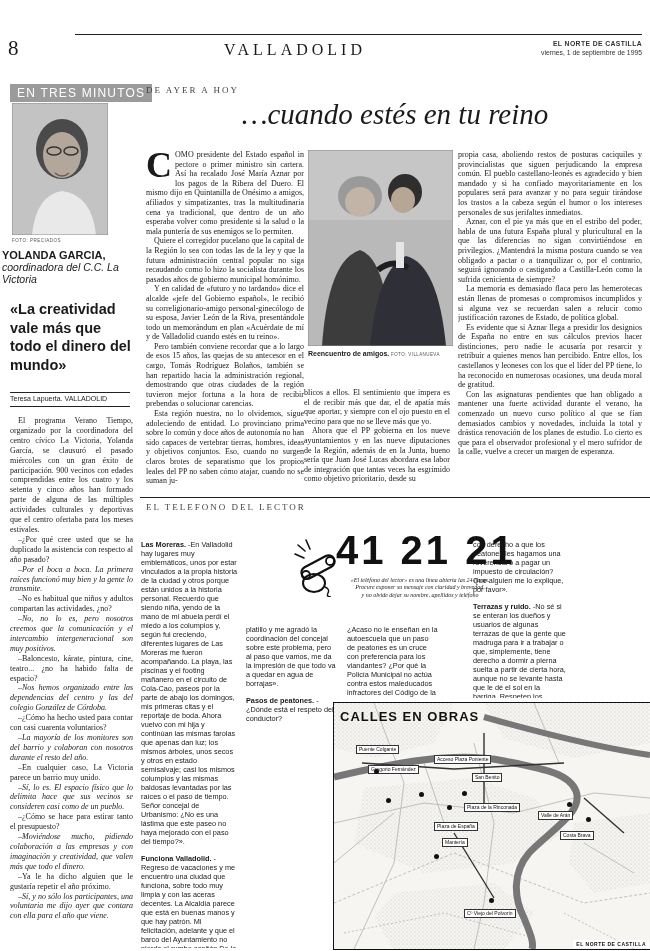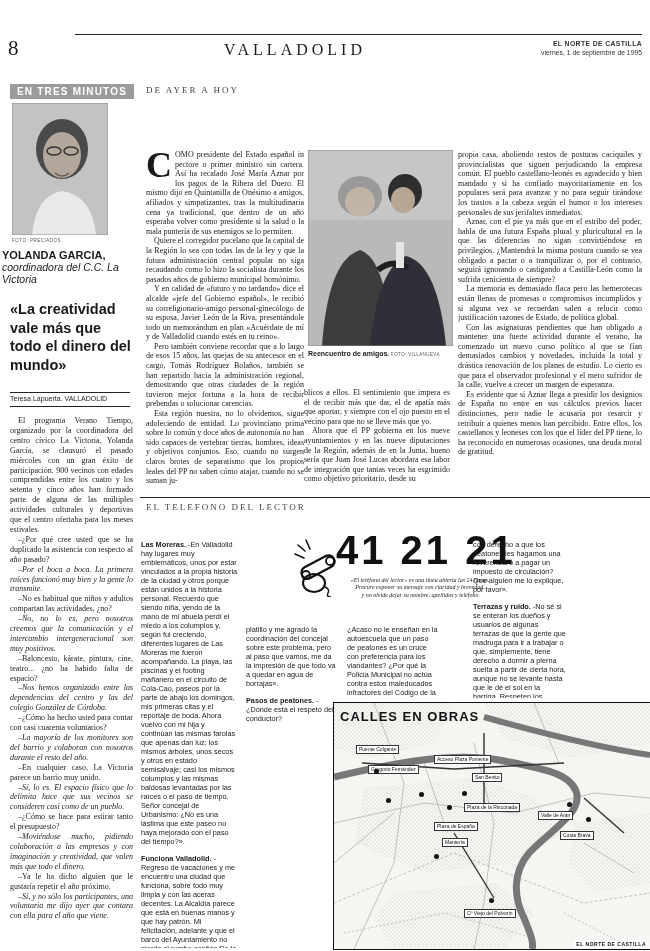--- a/index.html
+++ b/index.html
@@ -8,21 +8,21 @@
   .abs{position:absolute;}
   .rule{background:#222;height:1px;}
   .sans{font-family:"Liberation Sans", sans-serif;}
   
   #pagenum{left:8px;top:36px;font-size:21px;}
   #sectitle{left:160px;top:41px;width:270px;text-align:center;font-size:16px;letter-spacing:4px;}
   #sectitle .bigv{font-size:16px;}
   #masthead{right:8px;top:40px;text-align:right;font-size:6.8px;line-height:8.5px;font-family:"Liberation Sans",sans-serif;color:#333;}
   #masthead .mh1{font-weight:bold;letter-spacing:.4px;}
   
-  #kicker-box{left:10px;top:84px;background:#9b9b9b;color:#fff;font-size:10px;font-weight:bold;
+  #kicker-box{left:10px;top:84px;background:#9b9b9b;color:#fff;font-size:12px;font-weight:normal;
               letter-spacing:1.2px;padding:2px 7px;}
   #article-kicker{left:146px;top:85px;font-size:9px;letter-spacing:2px;color:#444;}
   
   #headline{left:140px;top:98px;width:510px;text-align:center;font-style:italic;font-size:29px;}
   #art-byline{left:140px;top:134px;width:510px;text-align:center;font-size:8px;letter-spacing:2px;color:#333;}
   
   #portrait{left:12px;top:103px;width:96px;height:132px;}
   #photo1-credit{left:12px;top:238px;font-size:4.5px;letter-spacing:.5px;color:#555;}
   #person{left:2px;top:249px;width:122px;line-height:12px;}
   #person .pname{font-size:11px;font-weight:bold;}
@@ -79,20 +79,21 @@
   <div class="abs" id="pagenum">8</div>
   <div class="abs" id="sectitle"><span class="bigv">VALLADOLID</span></div>
   <div class="abs" id="masthead">
     <div class="mh1">EL NORTE DE CASTILLA</div>
     <div>viernes, 1 de septiembre de 1995</div>
   </div>
 
   <div class="abs sans" id="kicker-box">EN TRES MINUTOS</div>
   <div class="abs" id="article-kicker">DE AYER A HOY</div>
 
+  <div class="abs" id="headline">…cuando estés en tu reino</div>
 
   <div class="abs" id="portrait">
     <svg width="96" height="132" viewBox="0 0 96 132">
       <rect width="96" height="132" fill="#c9c9c9"></rect>
       <rect width="96" height="132" fill="#bdbdbd" opacity="0.5"></rect>
       <ellipse cx="50" cy="46" rx="26" ry="30" fill="#4a4a4a"></ellipse>
       <ellipse cx="50" cy="52" rx="19" ry="23" fill="#b3a79c"></ellipse>
       <ellipse cx="42" cy="48" rx="7" ry="4" fill="none" stroke="#333" stroke-width="1.5"></ellipse>
       <ellipse cx="59" cy="48" rx="7" ry="4" fill="none" stroke="#333" stroke-width="1.5"></ellipse>
       <path d="M20,132 Q24,92 50,88 Q80,92 84,132 Z" fill="#e9e9e9"></path>
@@ -158,22 +159,22 @@
 
   <div class="abs artcol" id="art-col2">
     <p class="first">blicos a ellos. El sentimiento que impera es el de recibir más que dar, el de apatía más que aportar, y siempre con el ojo puesto en el vecino para que no se lleve más que yo.</p>
     <p>Ahora que el PP gobierna en los nueve ayuntamientos y en las nueve diputaciones de la Región, además de en la Junta, bueno sería que Juan José Lucas abordara esa labor de integración que tantas veces ha esgrimido como objetivo prioritario, desde su</p>
   </div>
 
   <div class="abs artcol" id="art-col3">
     <p class="first">propia casa, aboliendo restos de posturas caciquiles y provincialistas que siguen perjudicando la empresa común. El pueblo castellano-leonés es agradecido y bien mandado y si ha confiado mayoritariamente en los populares será para avanzar y no para seguir tirándose los trastos a la cabeza según el humor o los intereses personales de sus jerifaltes inmediatos.</p>
     <p>Aznar, con el pie ya más que en el estribo del poder, habla de una futura España plural y pluricultural en la que las diferencias no sigan convirtiéndose en privilegios. ¿Mantendrá la misma postura cuando se vea obligado a pactar o a tranquilizar o, por el contrario, seguirá ignorando o castigando a Castilla-León como la sufrida cenicienta de siempre?</p>
     <p>La memoria es demasiado flaca pero las hemerotecas están llenas de promesas o compromisos incumplidos y si alguna vez se recuerdan salen a relucir como justificación razones de Estado, de política global.</p>
+    <p>Es evidente que si Aznar llega a presidir los designios de España no entre en sus cálculos previos hacer distinciones, pero nadie le acusaría por resarcir y retribuir a quienes menos han percibido. Entre ellos, los castellanos y leoneses con los que el líder del PP tiene, lo ha reconocido en numerosas ocasiones, una deuda moral de gratitud.</p>
     <p>Con las asignaturas pendientes que han obligado a mantener una fuerte actividad durante el verano, ha comenzado un nuevo curso político al que se fían demasiados cambios y novedades, incluida la total y drástica renovación de los planes de estudio. Lo cierto es que para el observador profesional y el mero sufridor de la calle, vuelve a crecer un margen de esperanza.</p>
-    <p>Es evidente que si Aznar llega a presidir los designios de España no entre en sus cálculos previos hacer distinciones, pero nadie le acusaría por resarcir y retribuir a quienes menos han percibido. Entre ellos, los castellanos y leoneses con los que el líder del PP tiene, lo ha reconocido en numerosas ocasiones, una deuda moral de gratitud.</p>
   </div>
 
   <div class="abs rule" id="tele-rule"></div>
   <div class="abs" id="tele-header">EL TELEFONO DEL LECTOR</div>
 
   <div class="abs" id="phone-icon">
     <svg width="48" height="60" viewBox="0 0 48 60">
       <path d="M6,8 l7,6 M3,17 l9,4 M14,3 l4,9" stroke="#111" stroke-width="1.6" fill="none" stroke-linecap="round"></path>
       <rect x="8" y="24" width="36" height="12" rx="6" transform="rotate(-28 26 30)" fill="none" stroke="#111" stroke-width="2.2"></rect>
       <circle cx="14" cy="38" r="4" fill="none" stroke="#111" stroke-width="1.8"></circle>

